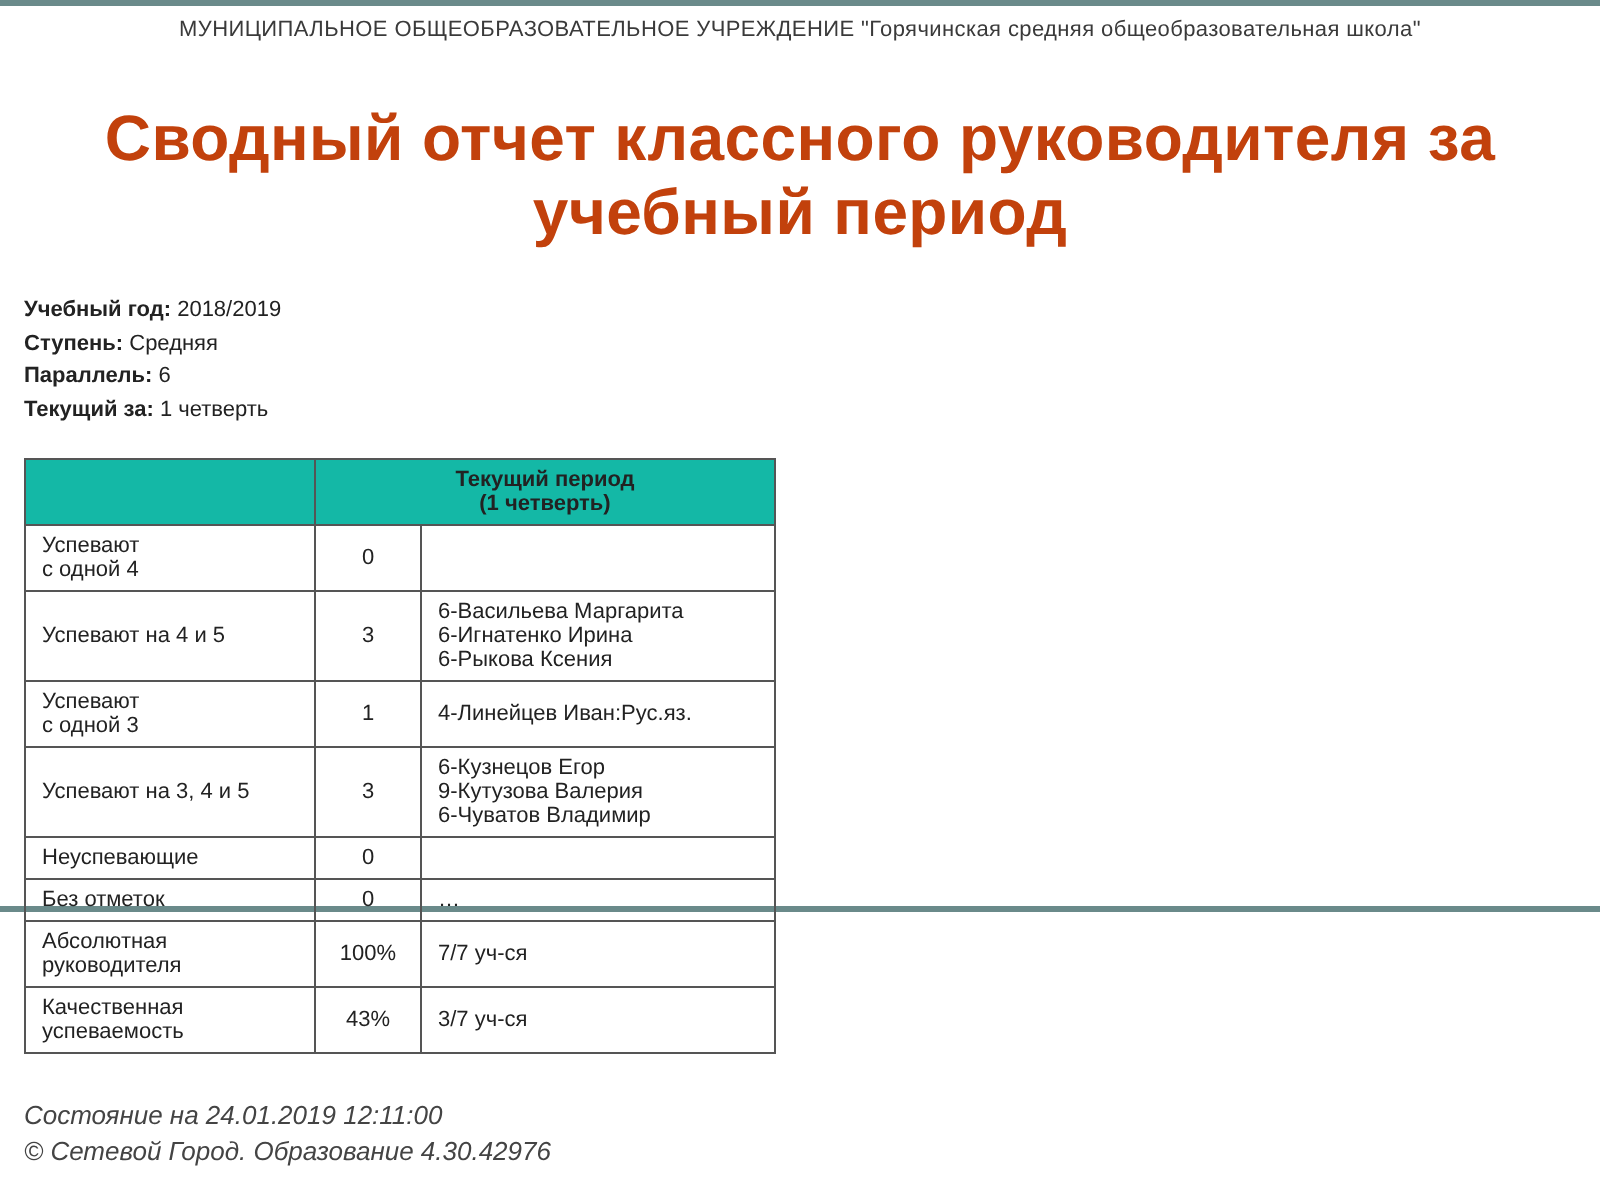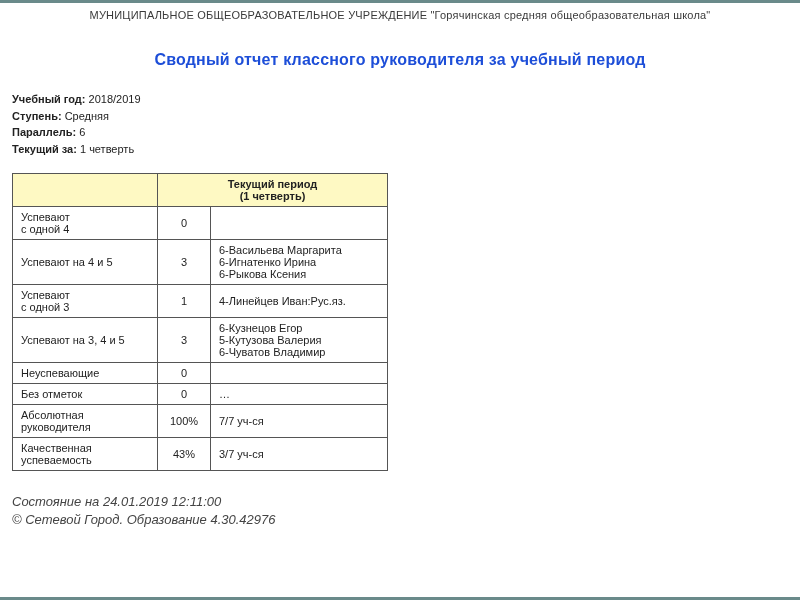--- a/index.html
+++ b/index.html
@@ -1,29 +1,29 @@
 <!DOCTYPE html>
 <html><head>
 <meta charset="utf-8">
 <style>
   html,body{margin:0;padding:0;width:800px;height:600px;overflow:hidden;
     font-family:Arial,Helvetica,sans-serif;background:#fff;color:#111}
-  .page{box-sizing:border-box;width:800px;height:600px;
+  .page{box-sizing:border-box;width:800px;height:456px;
     border-top:3px solid #6a8a8a;border-bottom:3px solid #6a8a8a;
     padding:4px 12px 6px 12px;font-size:11px;color:#222}
   .org{font-size:11px;color:#3a3a3a;text-align:center;margin-top:2px;margin-bottom:30px;
     letter-spacing:.2px}
-  .title{color:#1d4ed8;font-size:16px;font-weight:600;text-align:center;
+  .title{color:#c2410c;font-size:32px;font-weight:600;text-align:center;
     margin:14px 0 22px 0;letter-spacing:.2px}
   .meta{margin:6px 0 16px 0;line-height:1.5}
   .meta b{font-weight:700}
   table.rep{border-collapse:collapse;margin-top:4px}
   table.rep td,table.rep th{border:1px solid #555;padding:4px 8px;vertical-align:middle;
     font-size:11px}
-  table.rep th{font-weight:700;text-align:center;background:#fef9c3}
+  table.rep th{font-weight:700;text-align:center;background:#14b8a6}
   .num{text-align:center;width:36px}
   .label-col{width:128px}
   .det-col{min-width:160px}
   .footer{margin-top:22px;font-size:13px;color:#444;font-style:italic;line-height:1.4}
 </style>
 </head>
 <body>
 
 <div class="page">
 
@@ -72,21 +72,21 @@
           <td class="det-col"><span>6-Васильева Маргарита</span><br><span>6-Игнатенко Ирина</span><br><span>6-Рыкова Ксения</span></td>
         </tr>
         <tr>
           <td class="label-col"><span>Успевают</span><br><span>с одной 3</span></td>
           <td class="num">1</td>
           <td class="det-col"><span>4-Линейцев Иван:Рус.яз.</span></td>
         </tr>
         <tr>
           <td class="label-col"><span>Успевают на 3, 4 и 5</span></td>
           <td class="num">3</td>
-          <td class="det-col"><span>6-Кузнецов Егор</span><br><span>5-Кутузова Валерия</span><br><span>6-Чуватов Владимир</span></td>
+          <td class="det-col"><span>6-Кузнецов Егор</span><br><span>9-Кутузова Валерия</span><br><span>6-Чуватов Владимир</span></td>
         </tr>
         <tr>
           <td class="label-col"><span>Неуспевающие</span></td>
           <td class="num">0</td>
           <td class="det-col"><span></span></td>
         </tr>
         <tr>
           <td class="label-col"><span>Без отметок</span></td>
           <td class="num">0</td>
           <td class="det-col"><span>…</span></td>

